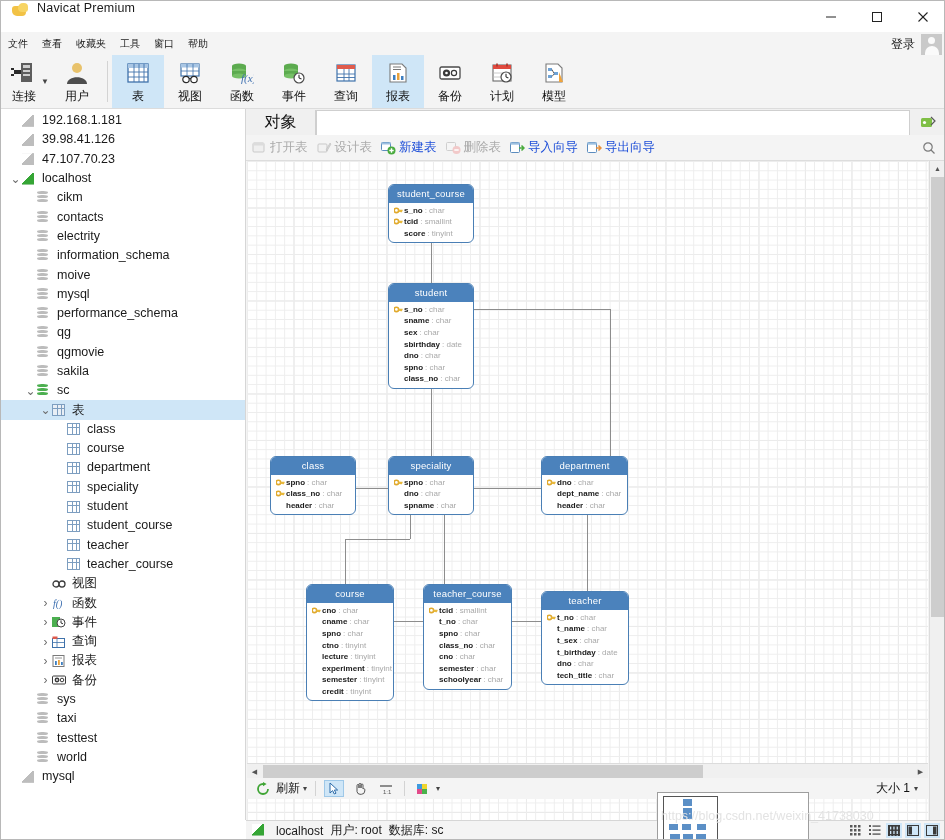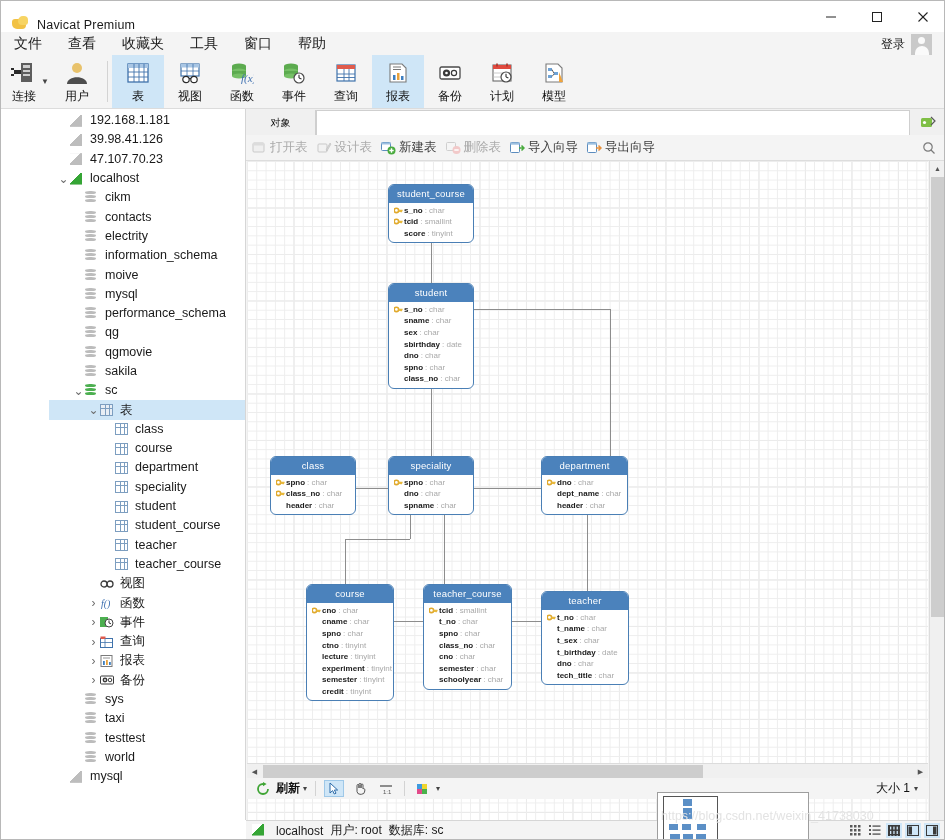--- a/index.html
+++ b/index.html
@@ -9,39 +9,39 @@
     font-size: 12px;
     background: #ffffff;
     overflow: hidden;
     -webkit-font-smoothing: antialiased;
   }
   #app { position: relative; width: 945px; height: 840px; background: #fff;
          border: 1px solid #b8b8b8; overflow: hidden; }
 
   
   .titlebar { position: absolute; left:0; top:0; width:945px; height:31px;
-              background:#ffffff; display:flex; align-items:flex-end; }
+              background:#ffffff; display:flex; align-items:flex-start; }
   .tb-icon { width:18px; height:18px; margin-left:10px; margin-right:8px;
              position:relative; }
   .tb-icon .b1 { position:absolute; left:1px; top:5px; width:14px; height:10px;
                  background:#f2c245; border-radius:3px 6px 4px 5px; }
   .tb-icon .b2 { position:absolute; left:7px; top:2px; width:10px; height:9px;
                  background:#f7d463; border-radius:6px 5px 3px 5px; }
   .tb-title { font-size:12.5px; color:#1a1a1a; letter-spacing:.2px; }
   .wincontrols { position:absolute; right:0; top:0; height:31px; display:flex; }
   .wc { width:46px; height:31px; display:flex; align-items:center;
         justify-content:center; color:#333; font-size:13px; }
   .wc svg { display:block; }
 
   
   .menubar { position:absolute; left:0; top:31px; width:945px; height:23px;
              background:#f4f4f4; display:flex; align-items:center; }
-  .menuitem { padding:0 13px; font-size:14px; color:#1a1a1a; line-height:23px;
+  .menuitem { padding:0 7px; font-size:10px; color:#1a1a1a; line-height:23px;
               height:23px; }
-  .loginarea { position:absolute; right:12px; top:31px; height:24px;
+  .loginarea { position:absolute; right:2px; top:31px; height:24px;
                display:flex; align-items:center; gap:6px; }
   .login-text { font-size:12px; color:#1a1a1a; }
   .avatar { width:21px; height:21px; background:#c9c9c9; position:relative;
             overflow:hidden; }
   .avatar::before { content:""; position:absolute; left:7px; top:3px;
                     width:7px; height:7px; border-radius:50%; background:#fafafa; }
   .avatar::after { content:""; position:absolute; left:3.5px; top:12px;
                    width:14px; height:9px; border-radius:7px 7px 0 0; background:#fafafa; }
 
   
@@ -51,21 +51,21 @@
   .tbtn { width:52px; display:flex; flex-direction:column; align-items:center;
           justify-content:flex-start; padding-top:4px; }
   .tbtn.active { background:#cfe6f7; }
   .tbtn .ic { height:28px; display:flex; align-items:center; justify-content:center; }
   .tbtn .lbl { font-size:12px; color:#111; margin-top:1px; }
   .tb-sep { width:1px; background:#d3d3d3; margin:6px 4px; }
   .caret-sm { font-size:8px; color:#444; align-self:center; }
 
   
   .sidebar { position:absolute; left:0; top:108px; width:245px; height:711px;
-             background:#ffffff; border-right:1px solid #d6d6d6; overflow:hidden;padding-left:48px; }
+             background:#ffffff; border-right:1px solid #d6d6d6; overflow:hidden; }
   .tree { padding-top:2px; }
   .node { height:19.3px; display:flex; align-items:center; font-size:12.5px;
           color:#1a1a1a; white-space:nowrap; position:relative; }
   .node.sel { background:#cfe6f7; }
   .twisty { width:13px; min-width:13px; display:flex; align-items:center;
             justify-content:center; color:#6d6d6d; font-size:9px; }
   .nico { width:15px; min-width:15px; height:14px; margin-right:5px;
           position:relative; display:inline-block; }
   
   .ic-conn { background:#d9d9d9; clip-path: polygon(0 0, 100% 0, 100% 100%, 0 100%);
@@ -98,34 +98,34 @@
               font-size:12px; color:#1a1a1a; }
 
   
   .content { position:absolute; left:245px; top:108px; width:700px; height:711px;
              background:#f4f4f4; }
 
   
   .tabstrip { position:absolute; left:0; top:0; width:700px; height:26px;
               background:#f0f0f0; display:flex; align-items:flex-end; }
   .obj-tab { width:70px; height:25px; background:#f0f0f0; display:flex;
-             align-items:center; justify-content:center; font-size:10px;
+             align-items:center; justify-content:center; font-size:16px;
              color:#111; border-right:1px solid #cfcfcf; }
   .tab-blank { flex:1; height:25px; background:#ffffff; border:1px solid #cfcfcf;
                border-bottom:none; margin-left:0px; }
   .tab-right { width:36px; height:25px; background:#f0f0f0; display:flex;
                align-items:center; justify-content:center; }
 
   
   .actionbar { position:absolute; left:0; top:26px; width:700px; height:26px;
                background:#f4f4f4; display:flex; align-items:center;
                padding-left:6px; gap:9px; border-bottom:1px solid #dddddd; }
   .act { display:flex; align-items:center; gap:3px; font-size:12.5px; }
   .act.dim { color:#aaaaaa; }
-  .act.on { color:#404040;justify-content:flex-end; }
+  .act.on { color:#1d4ed8;justify-content:flex-end; }
   .act .aic { width:15px; height:14px; position:relative; display:inline-block; }
   .search-right { position:absolute; right:8px; top:6px; width:14px; height:14px; }
 
   
   .canvaswrap { position:absolute; left:1px; top:52px; width:681px; height:726px;
                 background:#ffffff; overflow:hidden; }
   .grid { position:absolute; inset:0;
     background-color:#ffffff;
     background-image:
       linear-gradient(to right, #ededed 1px, transparent 1px),
@@ -167,21 +167,21 @@
   .minimap { position:absolute; left:410px; top:631px; width:152px; height:102px;
              background:#ffffff; border:1px solid #9e9e9e; z-index:6; }
   .mm-view { position:absolute; left:5px; top:3px; width:55px; height:48px;
              border:1.5px solid #555; }
   .mm-box { position:absolute; background:#5b8fc6; }
 
   
   .canvasbar { position:absolute; left:1px; bottom:21px; width:681px; height:21px;
                background:#f4f4f4; display:flex; align-items:center;
                padding-left:6px; gap:6px; }
-  .cb-item { display:flex; align-items:flex-start; gap:3px; font-size:12px; color:#111;font-weight:bold; }
+  .cb-item { display:flex; align-items:flex-start; gap:3px; font-size:12px; color:#111; }
   .cb-tool { width:20px; height:17px; display:flex; align-items:center;
              justify-content:center; }
   .cb-tool.sel { background:#cfe6f7; border:1px solid #9ec8e8; }
   .cb-size { position:absolute; right:10px; font-size:12px; color:#111;
              display:flex; align-items:center; gap:4px; }
 
   
   .statusbar { position:absolute; left:245px; top:819px; width:700px; height:20px;
                background:#f4f4f4; border-top:1px solid #d6d6d6;
                display:flex; align-items:center; padding-left:6px; gap:7px; }

